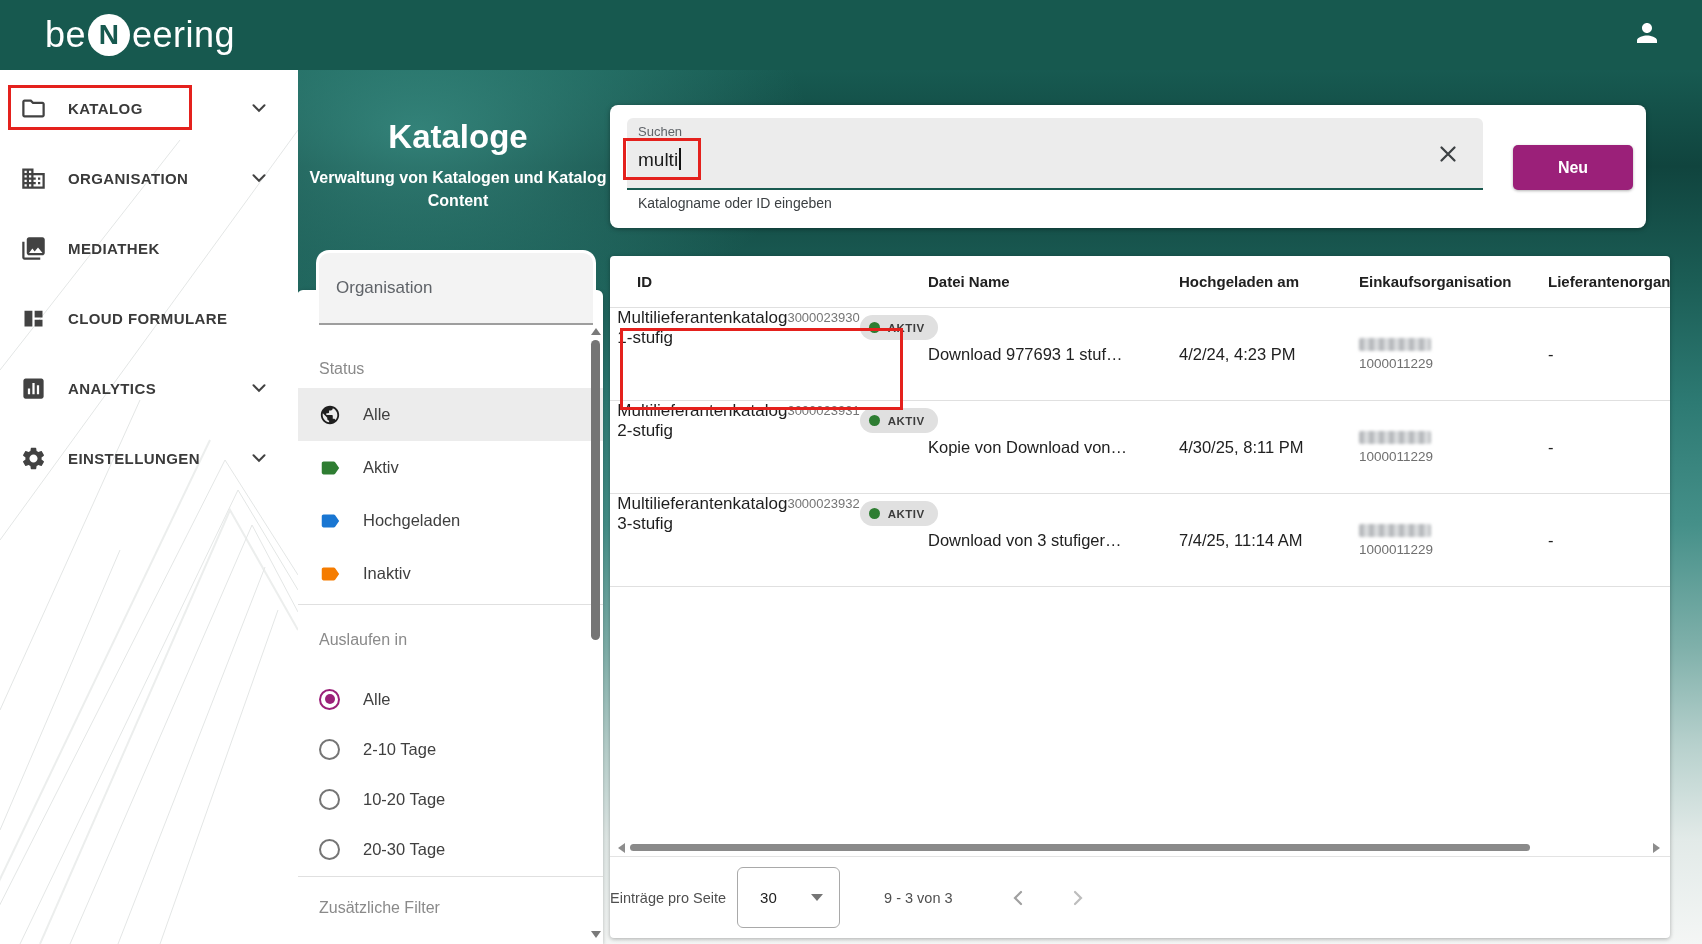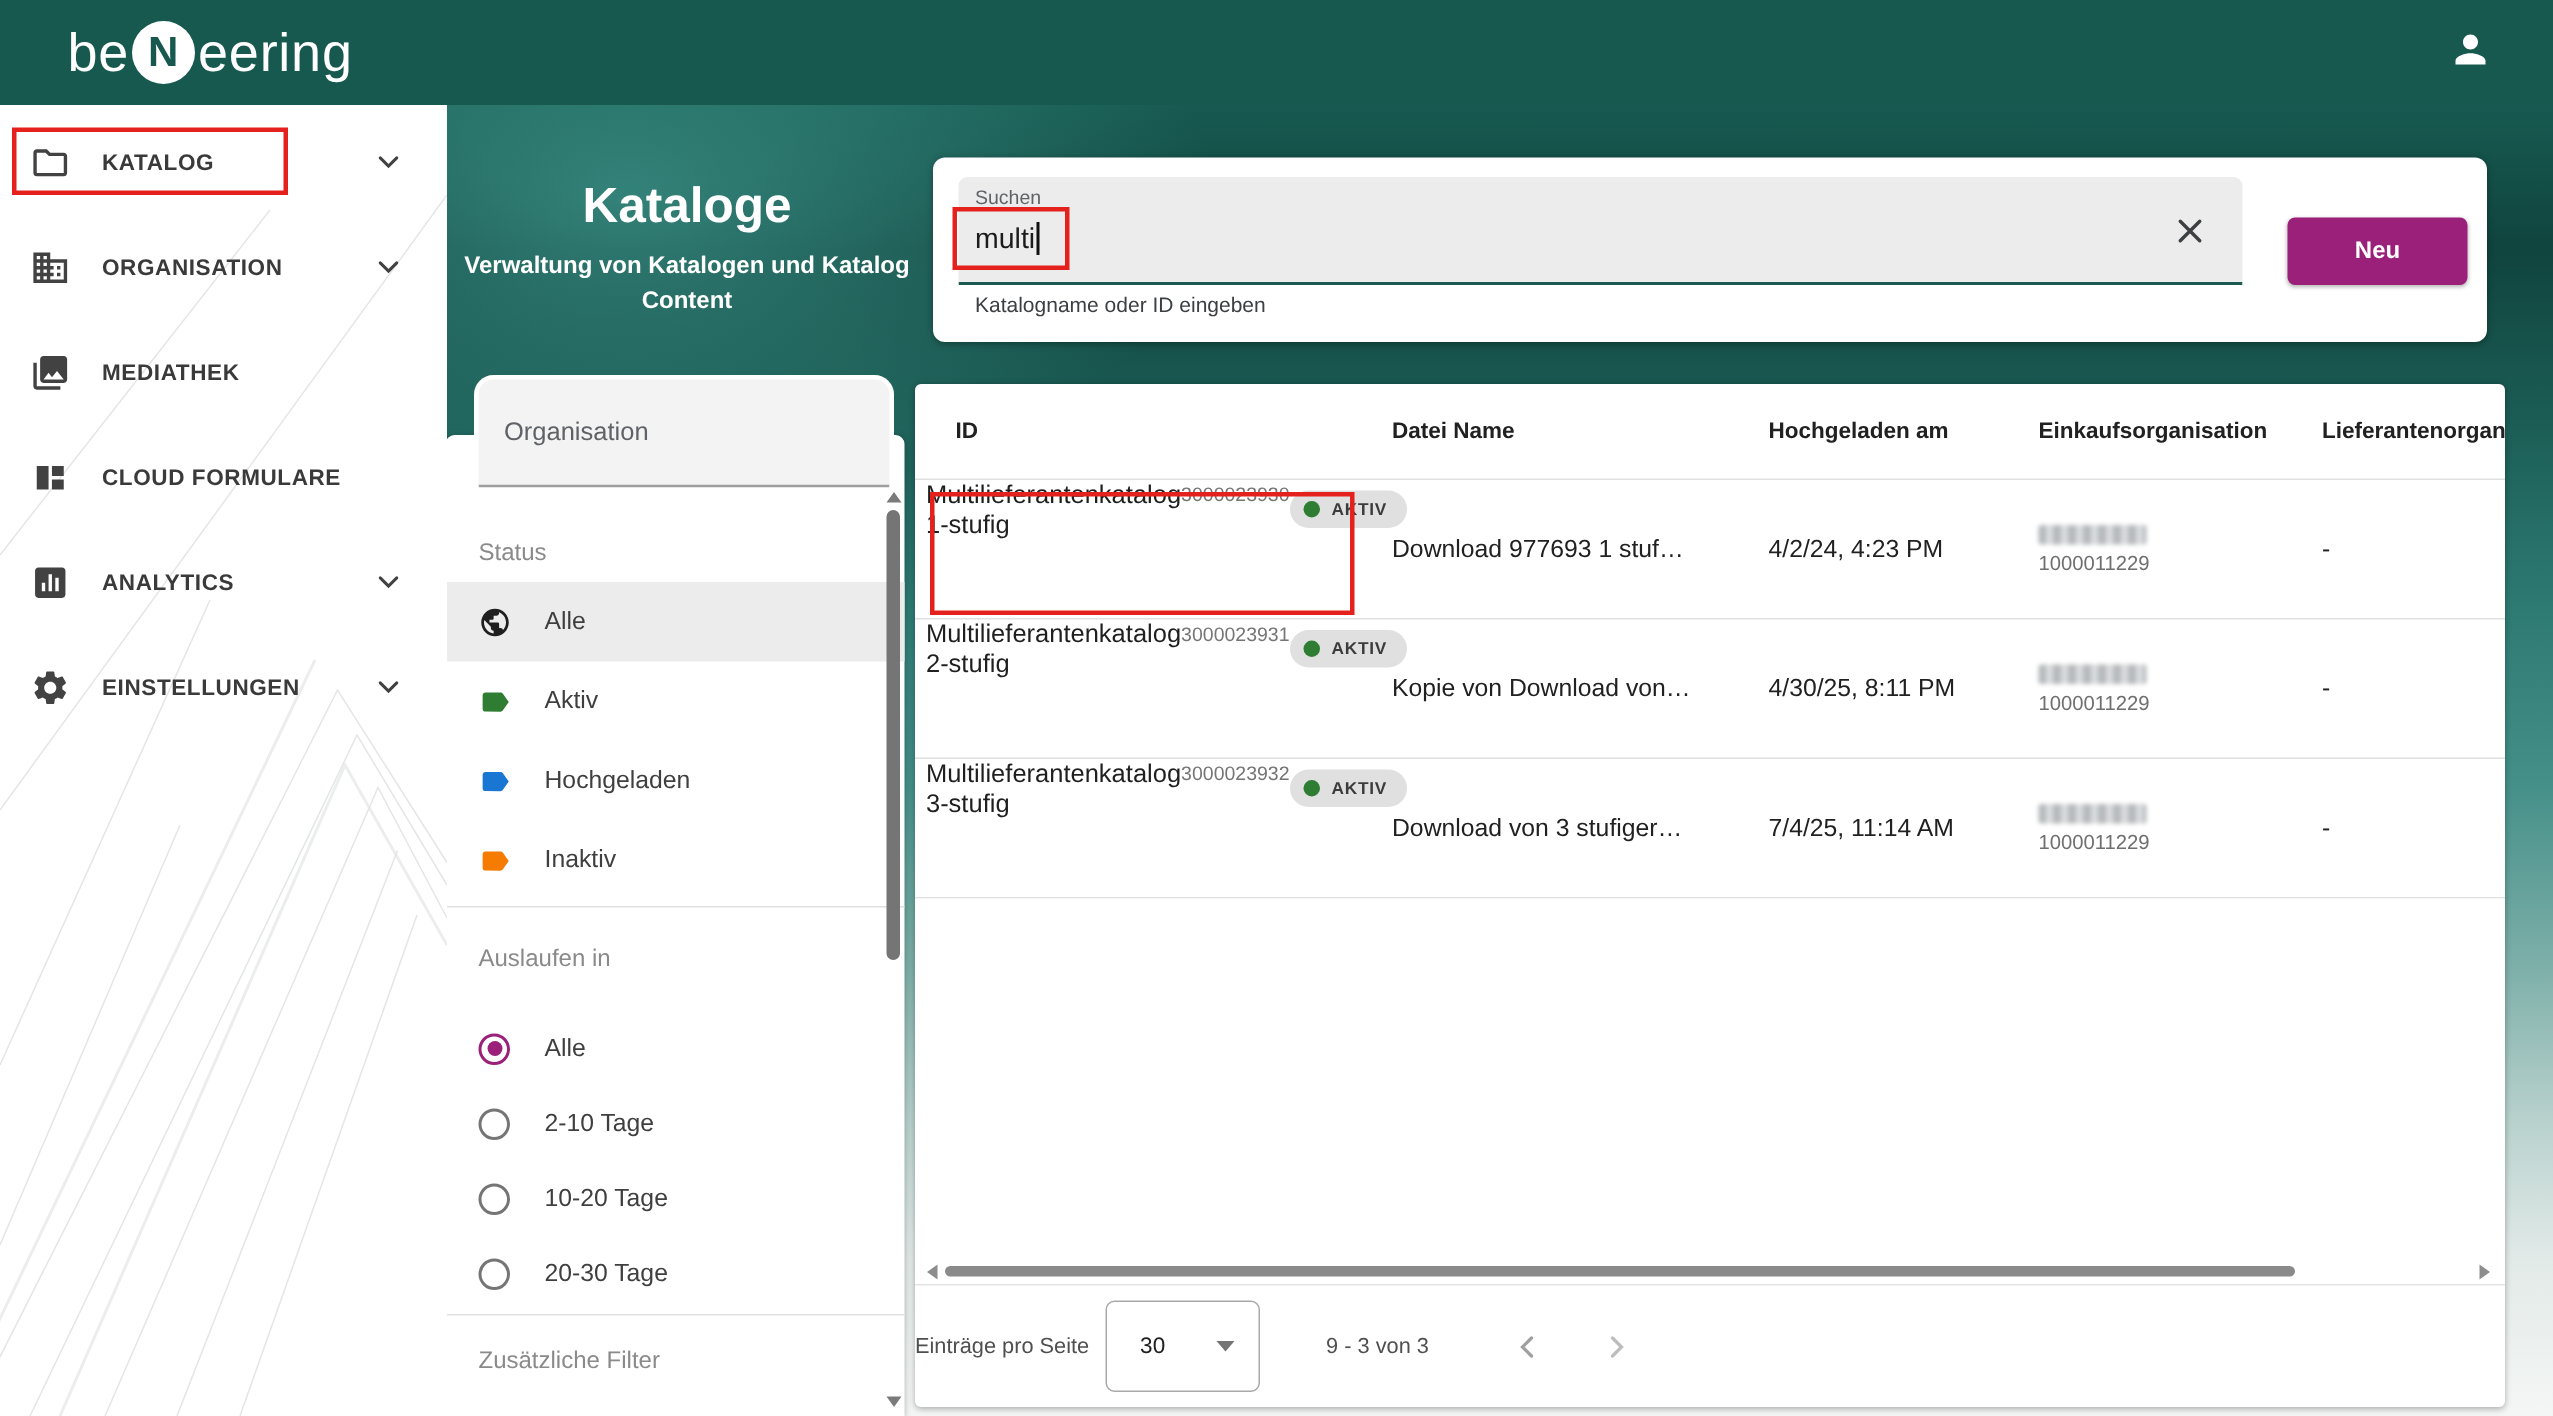--- a/index.html
+++ b/index.html
@@ -29,21 +29,21 @@
   .main { position:absolute; left:298px; top:70px; width:1404px; height:874px;
     background:
       radial-gradient(ellipse 560px 300px at 120px 60px, rgba(62,148,138,.75), rgba(62,148,138,0) 70%),
       linear-gradient(180deg,#175a51 0%,#10443e 11%,#1b5d55 24%,#2d7a73 38%,#459089 52%,#7fb0aa 66%,#b6d0cc 77%,#e2eae8 88%,#f4f6f5 100%);
   }
   .title-block { position:absolute; left:0; top:48px; width:320px; text-align:center; color:#fff; }
   .page-title { font-size:33px; font-weight:700; margin-bottom:10px; }
   .page-subtitle { font-size:16px; font-weight:700; line-height:23px; padding:0 10px; }
 
   
-  .search-card { position:absolute; left:324px; top:35px; width:1036px; height:123px; background:#fff; border-radius:8px; box-shadow:0 1px 5px rgba(0,0,0,.35); }
+  .search-card { position:absolute; left:312px; top:35px; width:1036px; height:123px; background:#fff; border-radius:8px; box-shadow:0 1px 5px rgba(0,0,0,.35); }
   .search-field { position:absolute; left:17px; top:13px; width:856px; height:72px; background:#ececec; border-radius:6px 6px 0 0; border-bottom:2px solid #1a5a50; cursor:text; }
   .search-label { position:absolute; left:11px; top:6px; font-size:13px; color:#5f6368; }
   .search-value { position:absolute; left:11px; top:30px; font-size:19px; color:#1c1c1c; }
   .text-caret { display:inline-block; width:2px; height:22px; background:#111; vertical-align:text-bottom; margin-left:1px; }
   .clear-btn { position:absolute; right:22px; top:23px; width:26px; height:26px; cursor:pointer; }
   .annot-search { left:13px; top:33px; width:78px; height:42px; }
   .search-helper { position:absolute; left:28px; top:90px; font-size:14px; color:#3c4043; }
   .new-btn { position:absolute; left:903px; top:40px; width:120px; height:45px; background:#9b2079; color:#fff; font-size:16px; font-weight:700; border:none; border-radius:5px; display:flex; align-items:center; justify-content:center; cursor:pointer; box-shadow:0 1px 3px rgba(0,0,0,.3); }
 
   
@@ -69,21 +69,21 @@
   .f-heading.additional { margin-top:22px; }
   .v-scroll { position:absolute; right:1px; top:36px; width:12px; bottom:0; }
   .v-scroll .arr { position:absolute; left:1px; width:0; height:0; border-left:5px solid transparent; border-right:5px solid transparent; cursor:pointer; }
   .v-scroll .arr.up { top:2px; border-bottom:7px solid #7a7a7a; }
   .v-scroll .arr.down { bottom:6px; border-top:7px solid #7a7a7a; }
   .v-scroll .thumb { position:absolute; left:1px; top:14px; width:9px; height:300px; background:#757575; border-radius:5px; cursor:grab; }
 
   
   .table-card { position:absolute; left:312px; top:186px; width:1060px; height:682px; background:#fff; border-radius:4px; box-shadow:0 1px 4px rgba(0,0,0,.3); display:flex; flex-direction:column; overflow:hidden; }
   .t-grid { display:grid; grid-template-columns:291px 251px 180px 189px 1fr; padding-left:27px; }
-  .t-head { height:64px; align-items:center; border-bottom:1px solid #e0e0e0; flex:0 0 auto; }
+  .t-head { height:52px; align-items:center; border-bottom:1px solid #e0e0e0; flex:0 0 auto; }
   .t-head .th { font-size:15px; font-weight:700; color:#212121; white-space:nowrap; overflow:hidden; padding-right:8px; }
   .t-row { height:93px; border-bottom:1px solid #e0e0e0; cursor:pointer; }
   .t-row .cell { display:flex; align-items:center; font-size:16.5px; color:#212121; padding-right:10px; }
   .cell-id { align-items:flex-start !important; justify-content:center; }
   .row-name { font-size:17px; color:#1f1f1f; }
   .row-id { font-size:13px; color:#757575; margin-top:2px; }
   .badge { margin-top:7px; display:inline-flex; align-items:center; height:25px; padding:0 13px 0 9px; background:#e0e0e0; border-radius:13px; }
   .badge .dot { width:11px; height:11px; border-radius:50%; background:#2e7d32; margin-right:8px; }
   .badge .b-lab { font-size:11.5px; font-weight:700; letter-spacing:.5px; color:#3c3c3c; }
   .cell-file, .cell-date { white-space:nowrap; overflow:hidden; }

